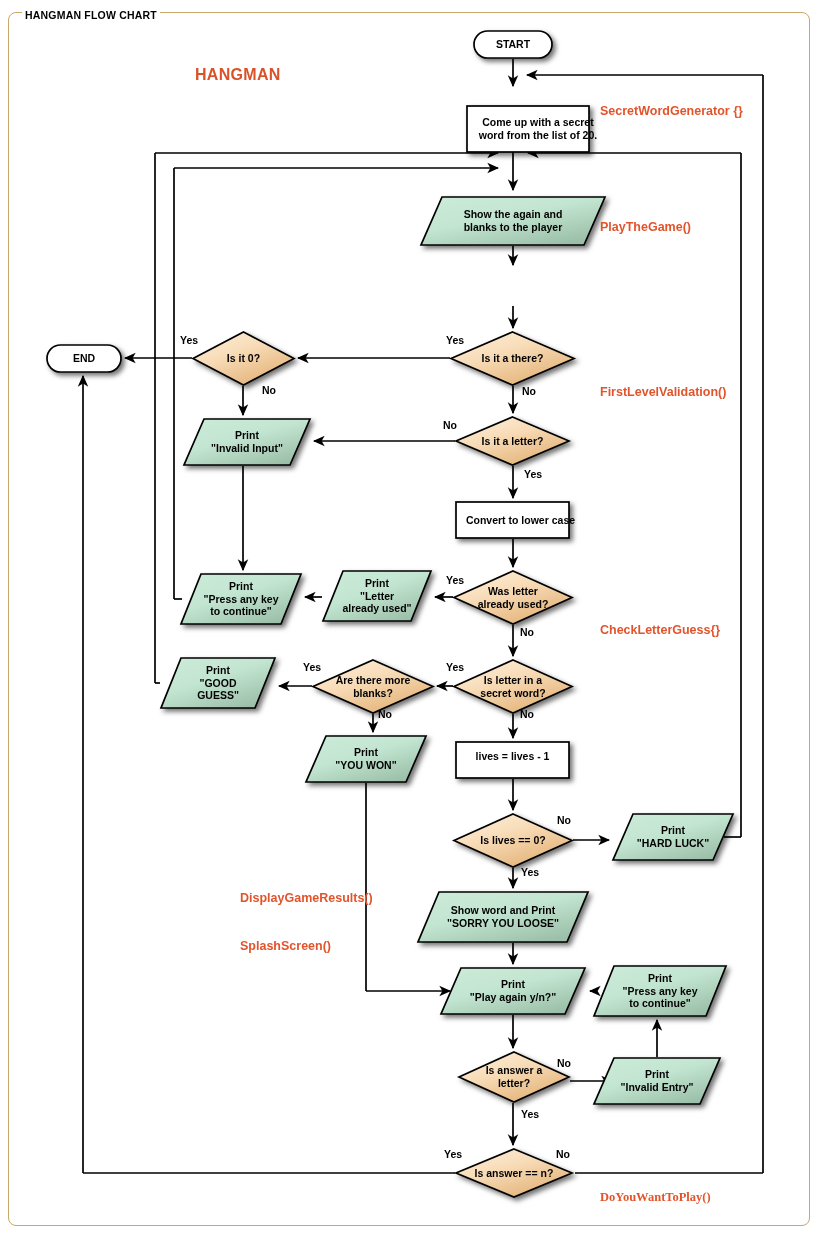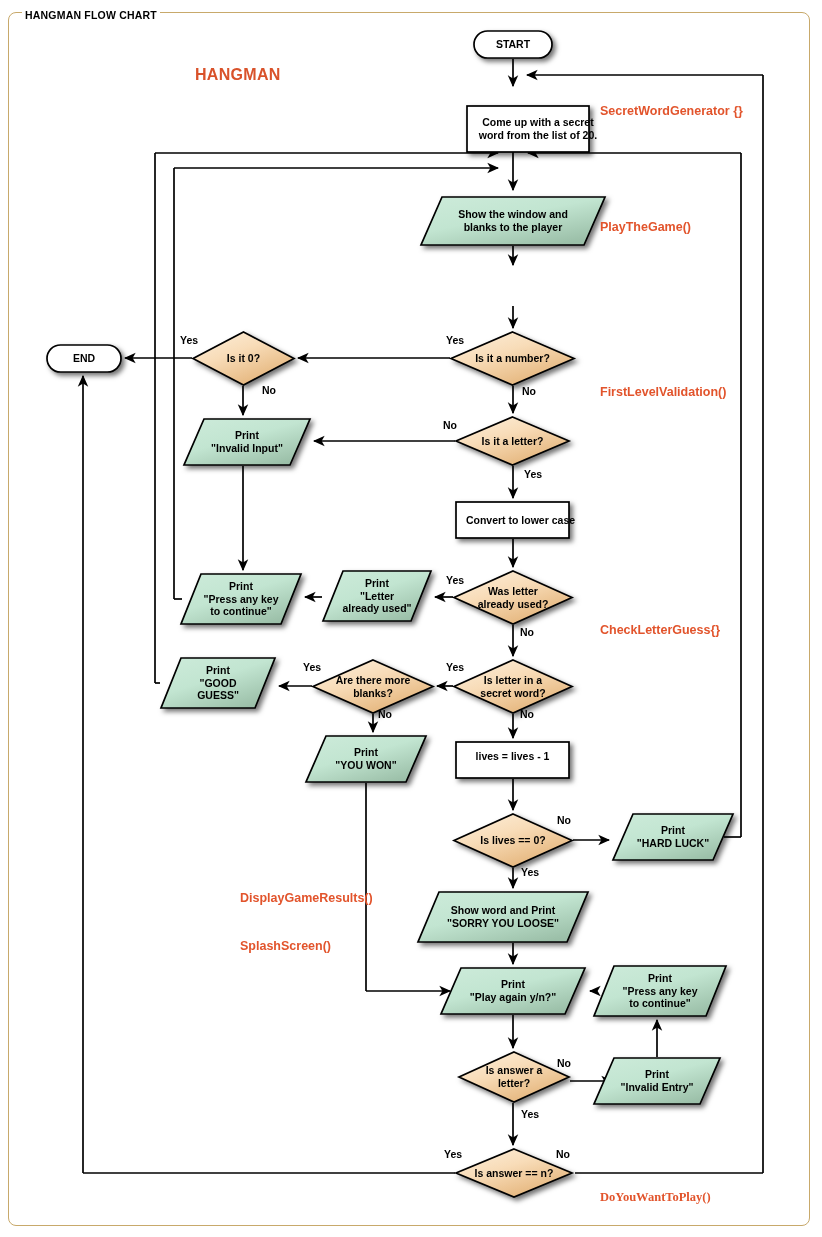--- a/index.html
+++ b/index.html
@@ -178,32 +178,32 @@
     <div class="lbl">Come up with a secret
 word from the list of 20.</div>
   </div>
 
   <div class="node" style="left:420px;top:196px;width:186px;height:50px;">
     <div class="shp">
         <svg width="186" height="50" viewBox="0 0 186 50">
       <polygon points="22,1 185,1 164,49 1,49" fill="url(#gGreen)" stroke="#000" stroke-width="1.7" filter="url(#sdw)"></polygon>
     </svg>
       </div>
-    <div class="lbl">Show the window and
+    <div class="lbl">Show the again and
 blanks to the player</div>
   </div>
 
 
   <div class="node" style="left:450px;top:331px;width:125px;height:55px;">
     <div class="shp">
         <svg width="125" height="55" viewBox="0 0 125 55">
       <polygon points="62.5,1 124,27.5 62.5,54 1,27.5" fill="url(#gOrange)" stroke="#000" stroke-width="1.7" filter="url(#sdw)"></polygon>
     </svg>
       </div>
-    <div class="lbl">Is it a number?</div>
+    <div class="lbl">Is it a there?</div>
   </div>
 
   <div class="node" style="left:192px;top:331px;width:103px;height:55px;">
     <div class="shp">
         <svg width="103" height="55" viewBox="0 0 103 55">
       <polygon points="51.5,1 102,27.5 51.5,54 1,27.5" fill="url(#gOrange)" stroke="#000" stroke-width="1.7" filter="url(#sdw)"></polygon>
     </svg>
       </div>
     <div class="lbl">Is it 0?</div>
   </div>

